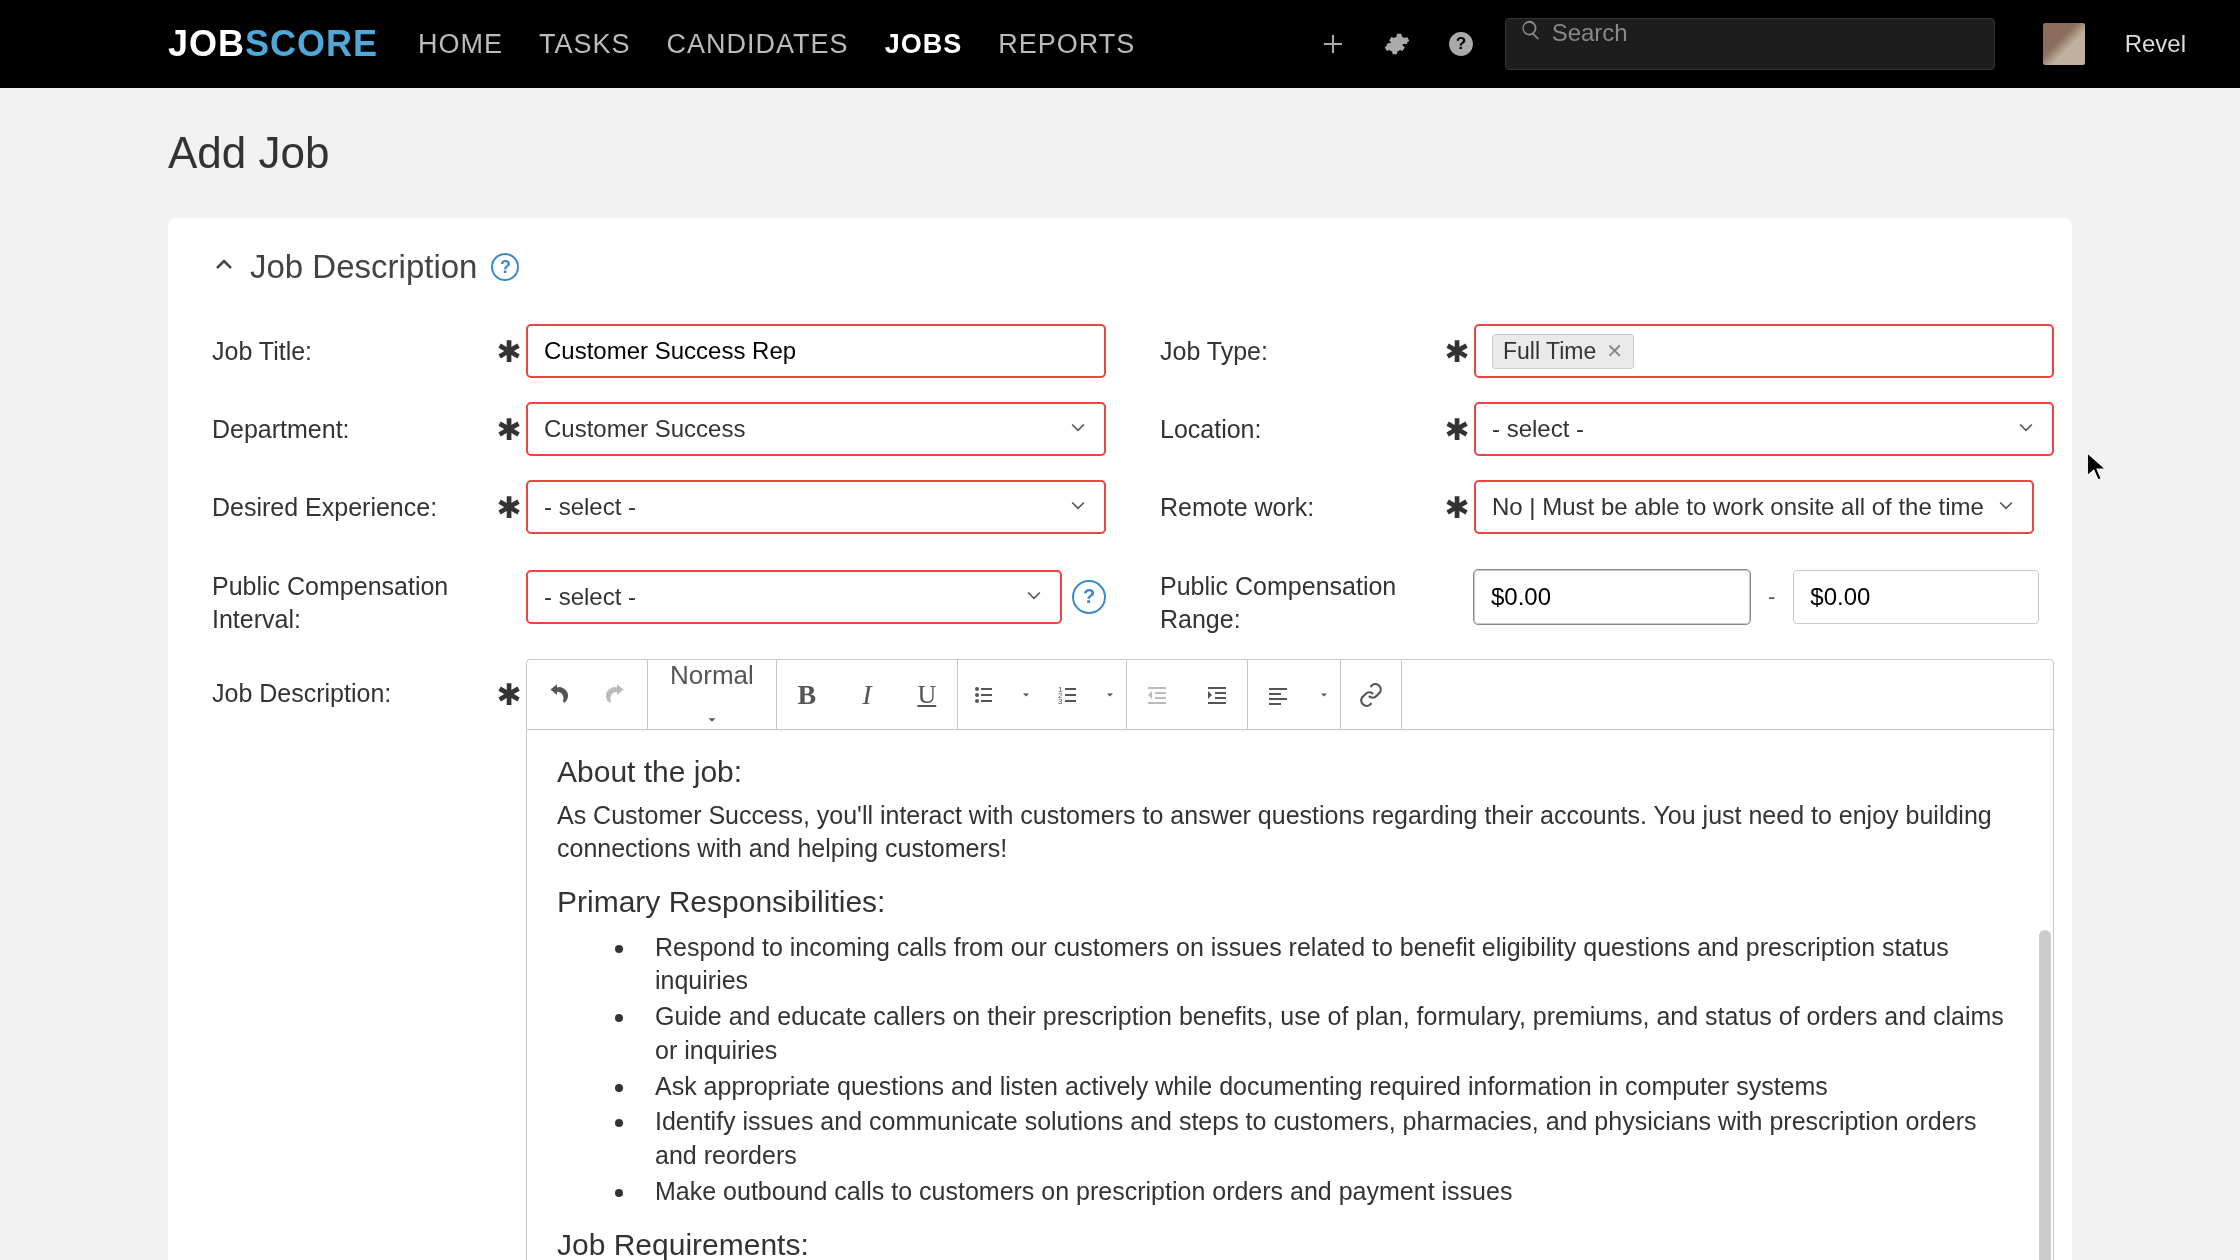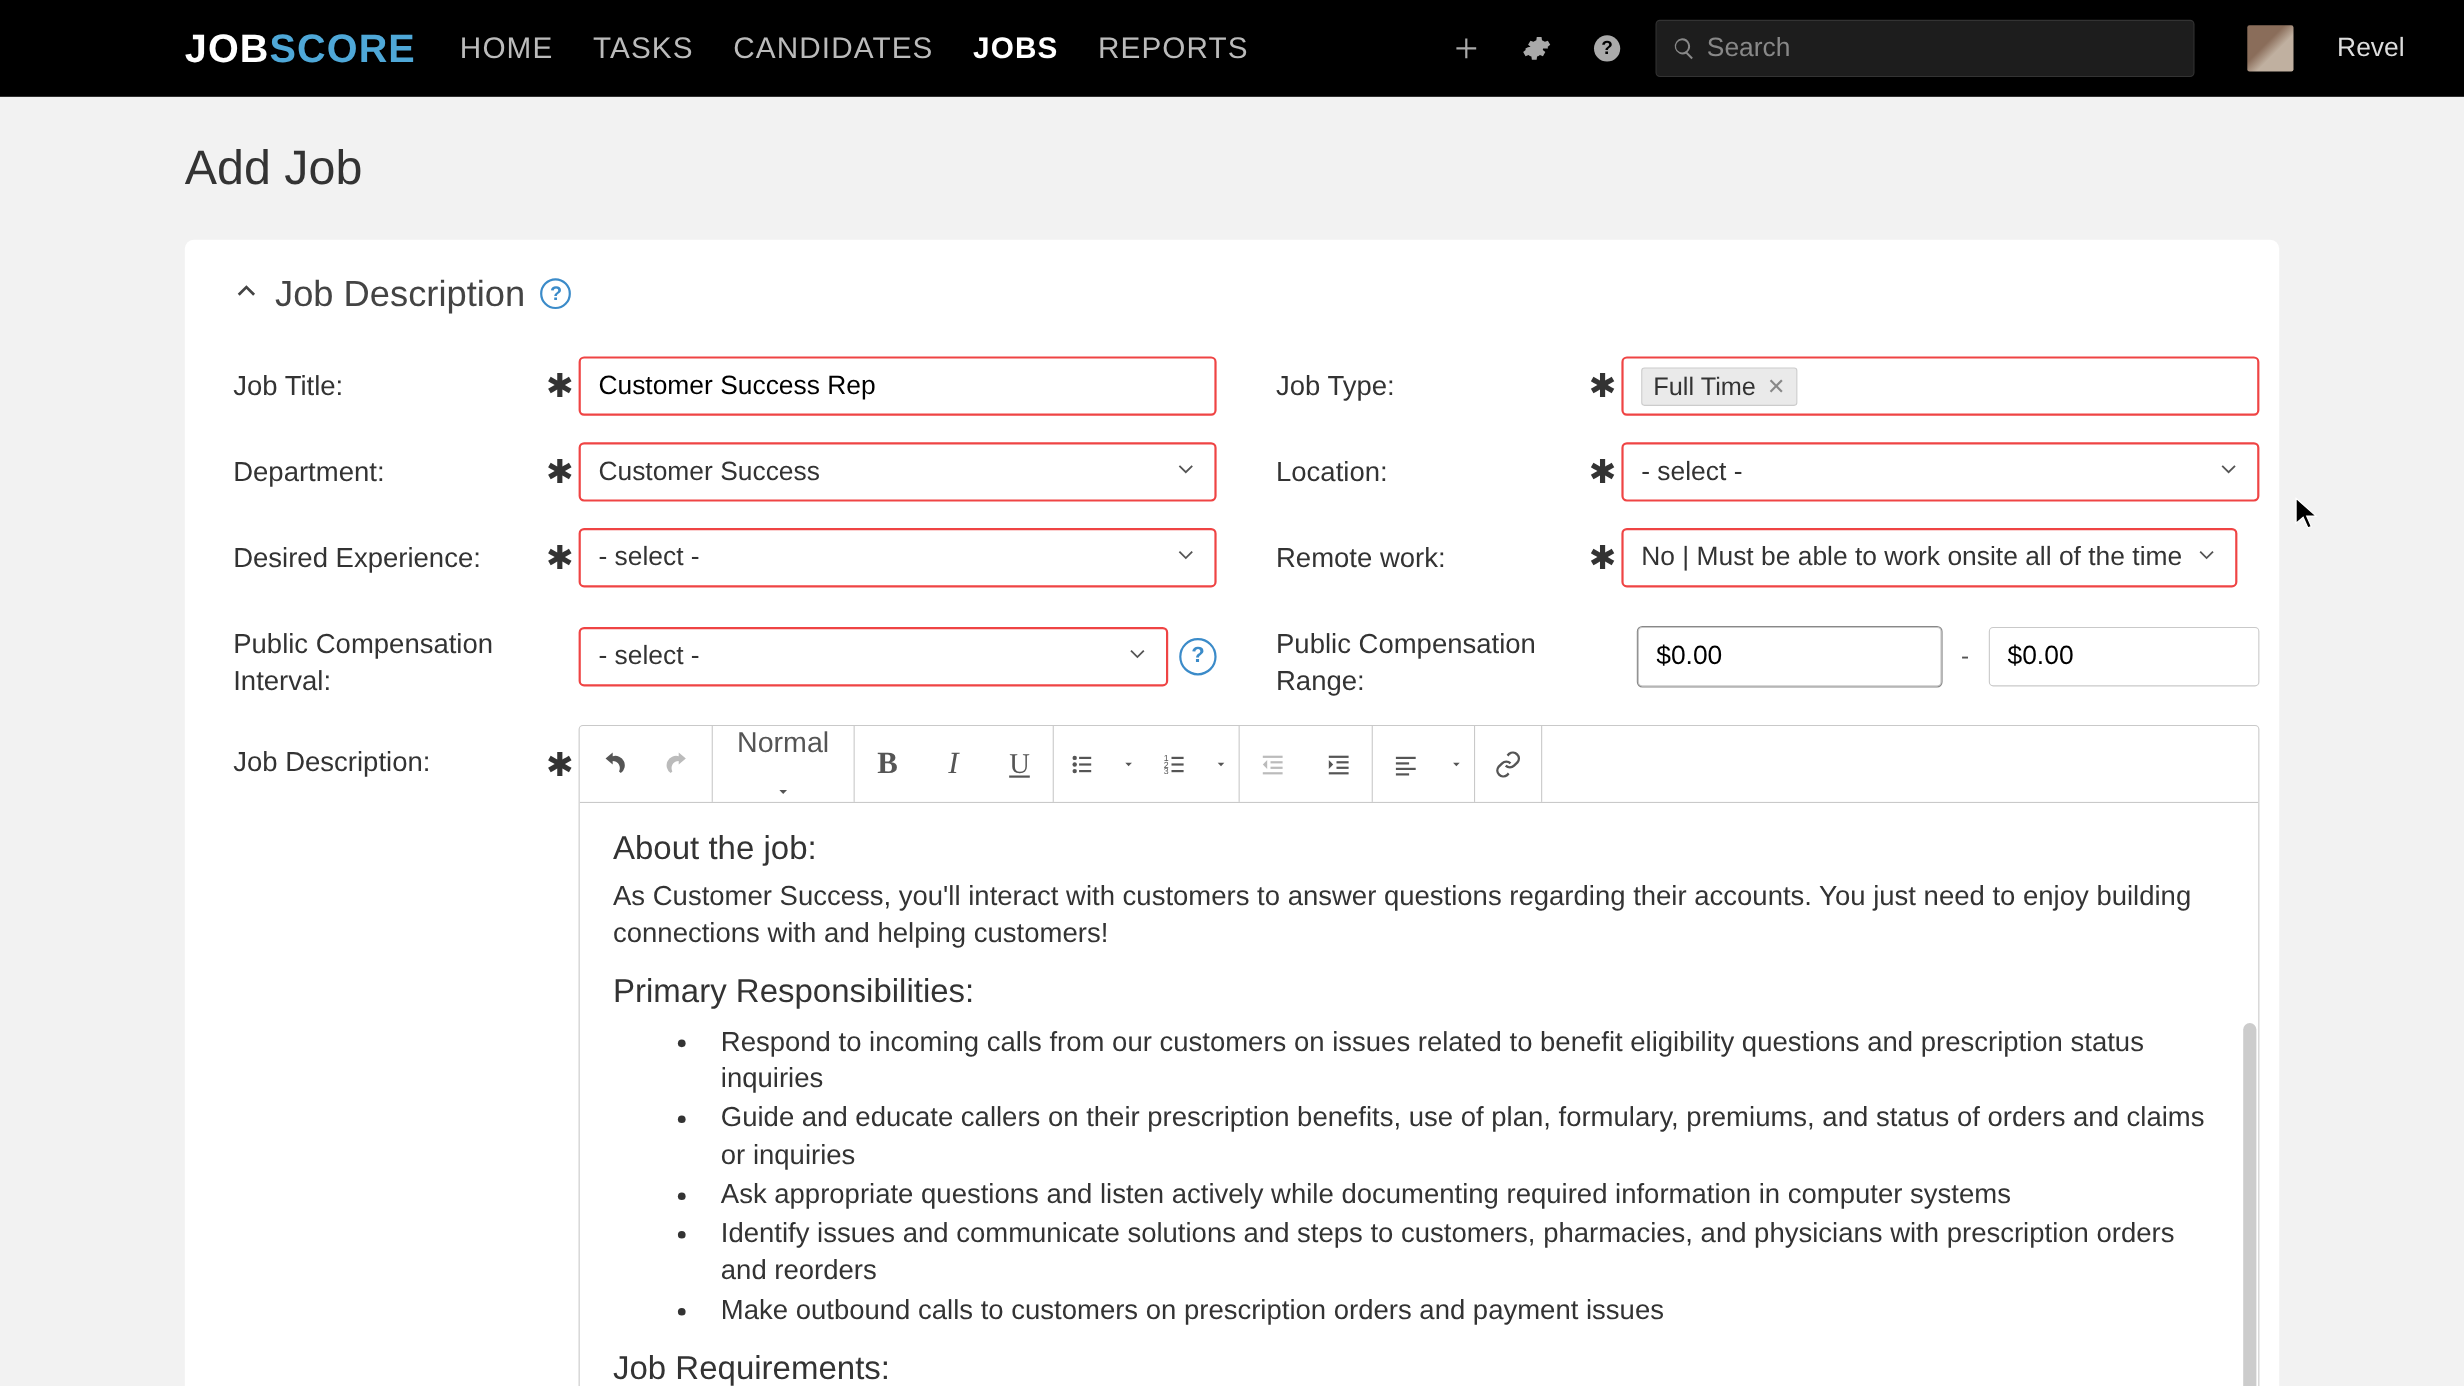--- a/index.html
+++ b/index.html
@@ -8,21 +8,21 @@
 
 .topnav { background: #000; height: 88px; display: flex; align-items: center; padding: 0 54px 0 168px; }
 .logo { font-weight: 800; font-size: 36px; letter-spacing: 1px; color: #fff; margin-right: 40px; }
 .logo .score { color: #4FA8D8; }
 .nav-links { display: flex; gap: 36px; }
 .nav-link { color: #bbb; font-size: 27px; letter-spacing: 1px; cursor: pointer; }
 .nav-link.active { color: #fff; font-weight: 600; }
 .nav-right { margin-left: auto; display: flex; align-items: center; gap: 24px; }
 .nav-icon { color: #aaa; font-size: 26px; cursor: pointer; display: flex; align-items: center; justify-content: center; width: 40px; height: 40px; }
 .nav-icon svg { fill: #aaa; }
-.search-box { background: #1d1d1d; border: 1px solid #333; border-radius: 4px; height: 52px; width: 490px; display: flex; align-items: center; padding: 0 14px; }
+.search-box { background: #1d1d1d; border: 1px solid #333; border-radius: 4px; height: 52px; width: 490px; display: flex; align-items: flex-start; padding: 0 14px; }
 .search-box svg { fill: #888; margin-right: 10px; flex-shrink: 0; }
 .search-box input { background: transparent; border: none; outline: none; color: #ccc; font-size: 24px; width: 100%; }
 .search-box input::placeholder { color: #888; }
 .avatar { width: 42px; height: 42px; border-radius: 2px; background: linear-gradient(135deg, #8a6d5a 40%, #c0b0a0 60%); margin-left: 24px; }
 .org-name { color: #ddd; font-size: 24px; margin-left: 16px; }
 
 
 .page { padding: 40px 168px 0 168px; }
 .page-title { font-size: 44px; color: #333; font-weight: 400; margin-bottom: 40px; }
 
@@ -37,21 +37,21 @@
 .form { display: grid; grid-template-columns: 280px 34px 580px 54px 280px 34px 580px; row-gap: 24px; align-items: center; padding: 0 0 0 0; margin-top: 10px; }
 .label { font-size: 25px; color: #333; }
 .req { font-size: 30px; color: #333; text-align: center; }
 .field { height: 54px; border: 2px solid #ef4444; border-radius: 5px; display: flex; align-items: center; padding: 0 16px; position: relative; font-size: 24px; }
 .field input { border: none; outline: none; font-size: 24px; width: 100%; background: transparent; }
 .select-field { justify-content: space-between; cursor: pointer; }
 .select-field .chev svg { stroke: #555; }
 .tag { background: #eaeaea; border: 1px solid #ccc; border-radius: 3px; padding: 3px 10px; display: flex; align-items: center; gap: 10px; font-size: 23px; }
 .tag-x { color: #888; font-size: 20px; cursor: pointer; }
 
-.comp-row { display: flex; align-items: center; gap: 18px; justify-content: flex-end; }
+.comp-row { display: flex; align-items: center; gap: 18px; }
 .comp-input { height: 54px; border: 1px solid #c9c9c9; border-radius: 4px; font-size: 24px; padding: 0 16px; width: 276px; }
 .dash { font-size: 22px; color: #555; }
 
 .help-inline { width: 34px; height: 34px; border: 2px solid #3b8bc9; border-radius: 50%; display: flex; align-items: center; justify-content: center; color: #3b8bc9; font-size: 20px; font-weight: 600; margin-left: 10px; }
 
 
 .editor-row { grid-column: 3 / 8; }
 .editor-wrap { border: 1px solid #c9c9c9; border-radius: 4px; overflow: hidden; }
 .toolbar { height: 70px; border-bottom: 1px solid #c9c9c9; display: flex; align-items: stretch; }
 .tgrp { display: flex; align-items: center; border-right: 1px solid #c9c9c9; }

